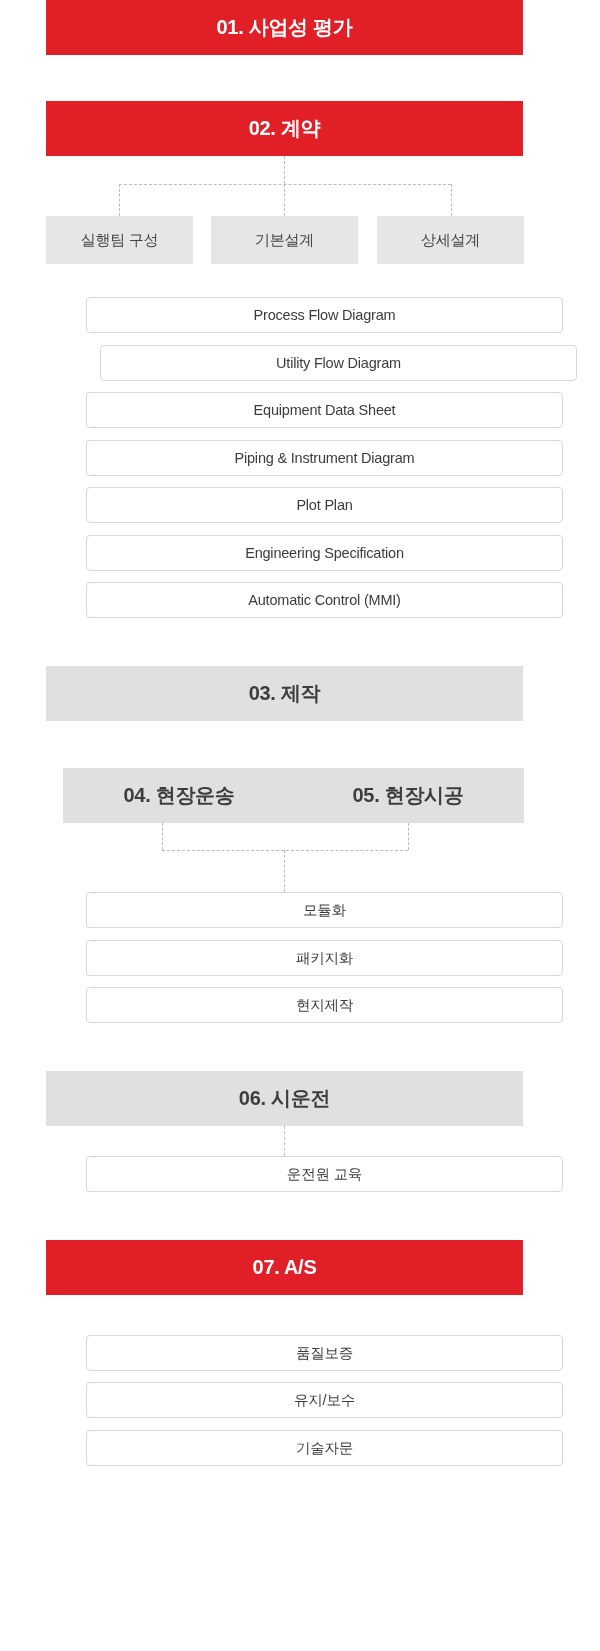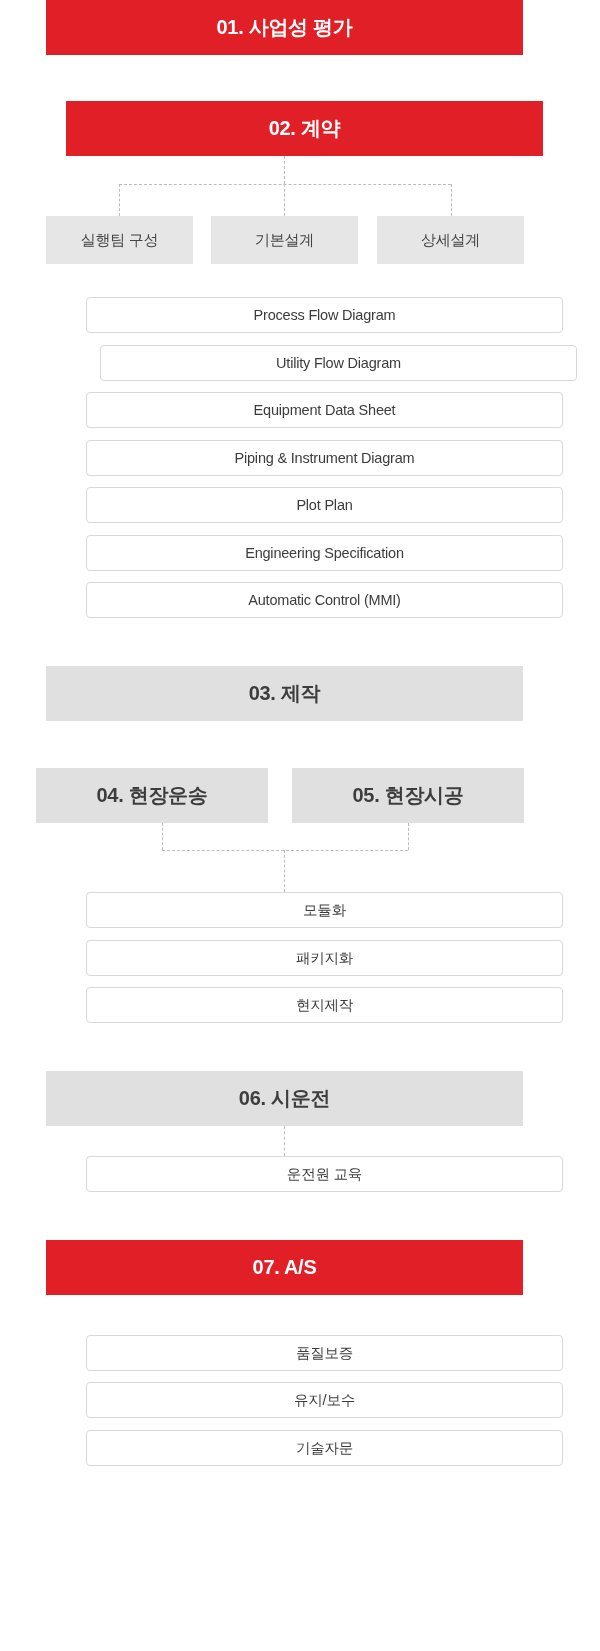--- a/index.html
+++ b/index.html
@@ -79,21 +79,21 @@
 </style>
 </head>
 <body>
 
 <div class="canvas">
 
   <div class="stage stage-red" style="left:46px; top:0px; width:477px; height:55px;">
     <span>01. 사업성 평가</span>
   </div>
 
-  <div class="stage stage-red" style="left:46px; top:101px; width:477px; height:55px;margin-left:20px;">
+  <div class="stage stage-red" style="left:46px; top:101px; width:477px; height:55px;">
     <span>02. 계약</span>
   </div>
 
   <div class="vline" style="left:284px; top:156px; height:28px;"></div>
   <div class="hline" style="left:119px; top:184px; width:332px;"></div>
   <div class="vline" style="left:119px; top:184px; height:32px;"></div>
   <div class="vline" style="left:284px; top:184px; height:32px;"></div>
   <div class="vline" style="left:451px; top:184px; height:32px;"></div>
 
   <div class="stage sub-gray" style="left:46px; top:216px; width:147px; height:48px;">
@@ -125,21 +125,21 @@
     <span>Engineering Specification</span>
   </div>
   <div class="item-box" style="left:46px; top:582px; width:477px; height:36px;">
     <span>Automatic Control (MMI)</span>
   </div>
 
   <div class="stage stage-gray" style="left:46px; top:666px; width:477px; height:55px;">
     <span>03. 제작</span>
   </div>
 
-  <div class="stage stage-gray" style="left:36px; top:768px; width:232px; height:55px;">
+  <div class="stage stage-gray" style="left:63px; top:768px; width:232px; height:55px;">
     <span>04. 현장운송</span>
   </div>
   <div class="stage stage-gray" style="left:292px; top:768px; width:232px; height:55px;">
     <span>05. 현장시공</span>
   </div>
 
   <div class="vline" style="left:162px; top:823px; height:27px;"></div>
   <div class="vline" style="left:408px; top:823px; height:27px;"></div>
   <div class="hline" style="left:162px; top:850px; width:246px;"></div>
   <div class="vline" style="left:284px; top:850px; height:42px;"></div>

